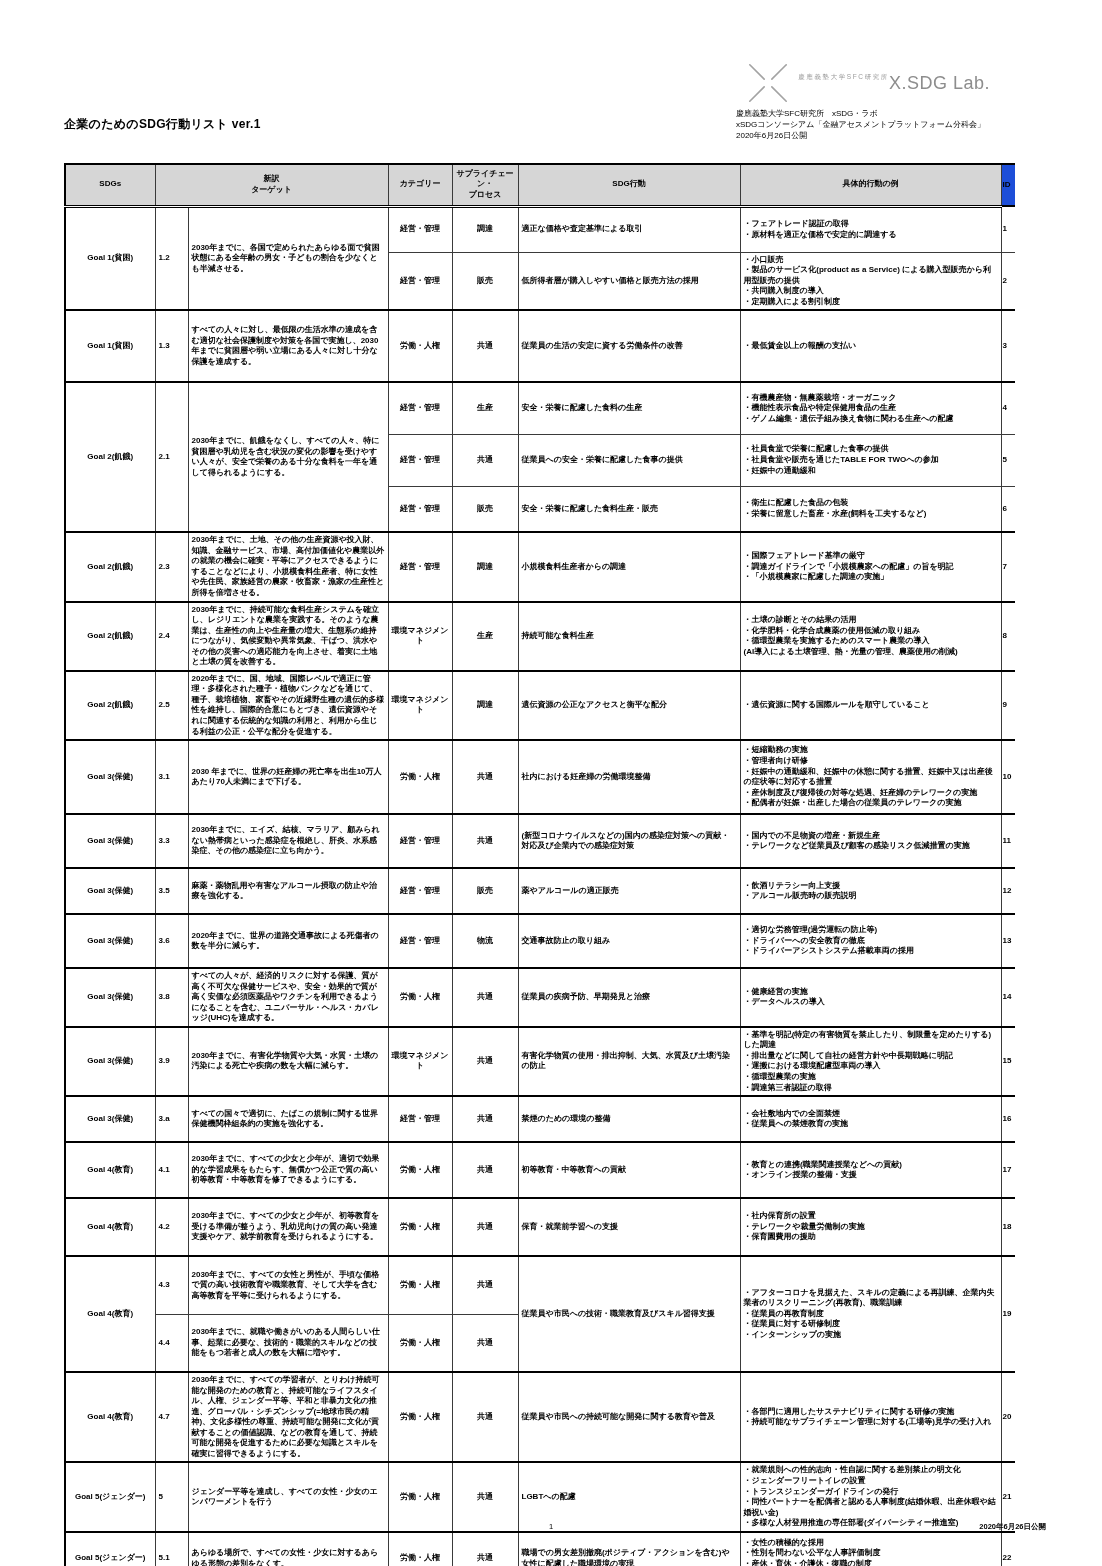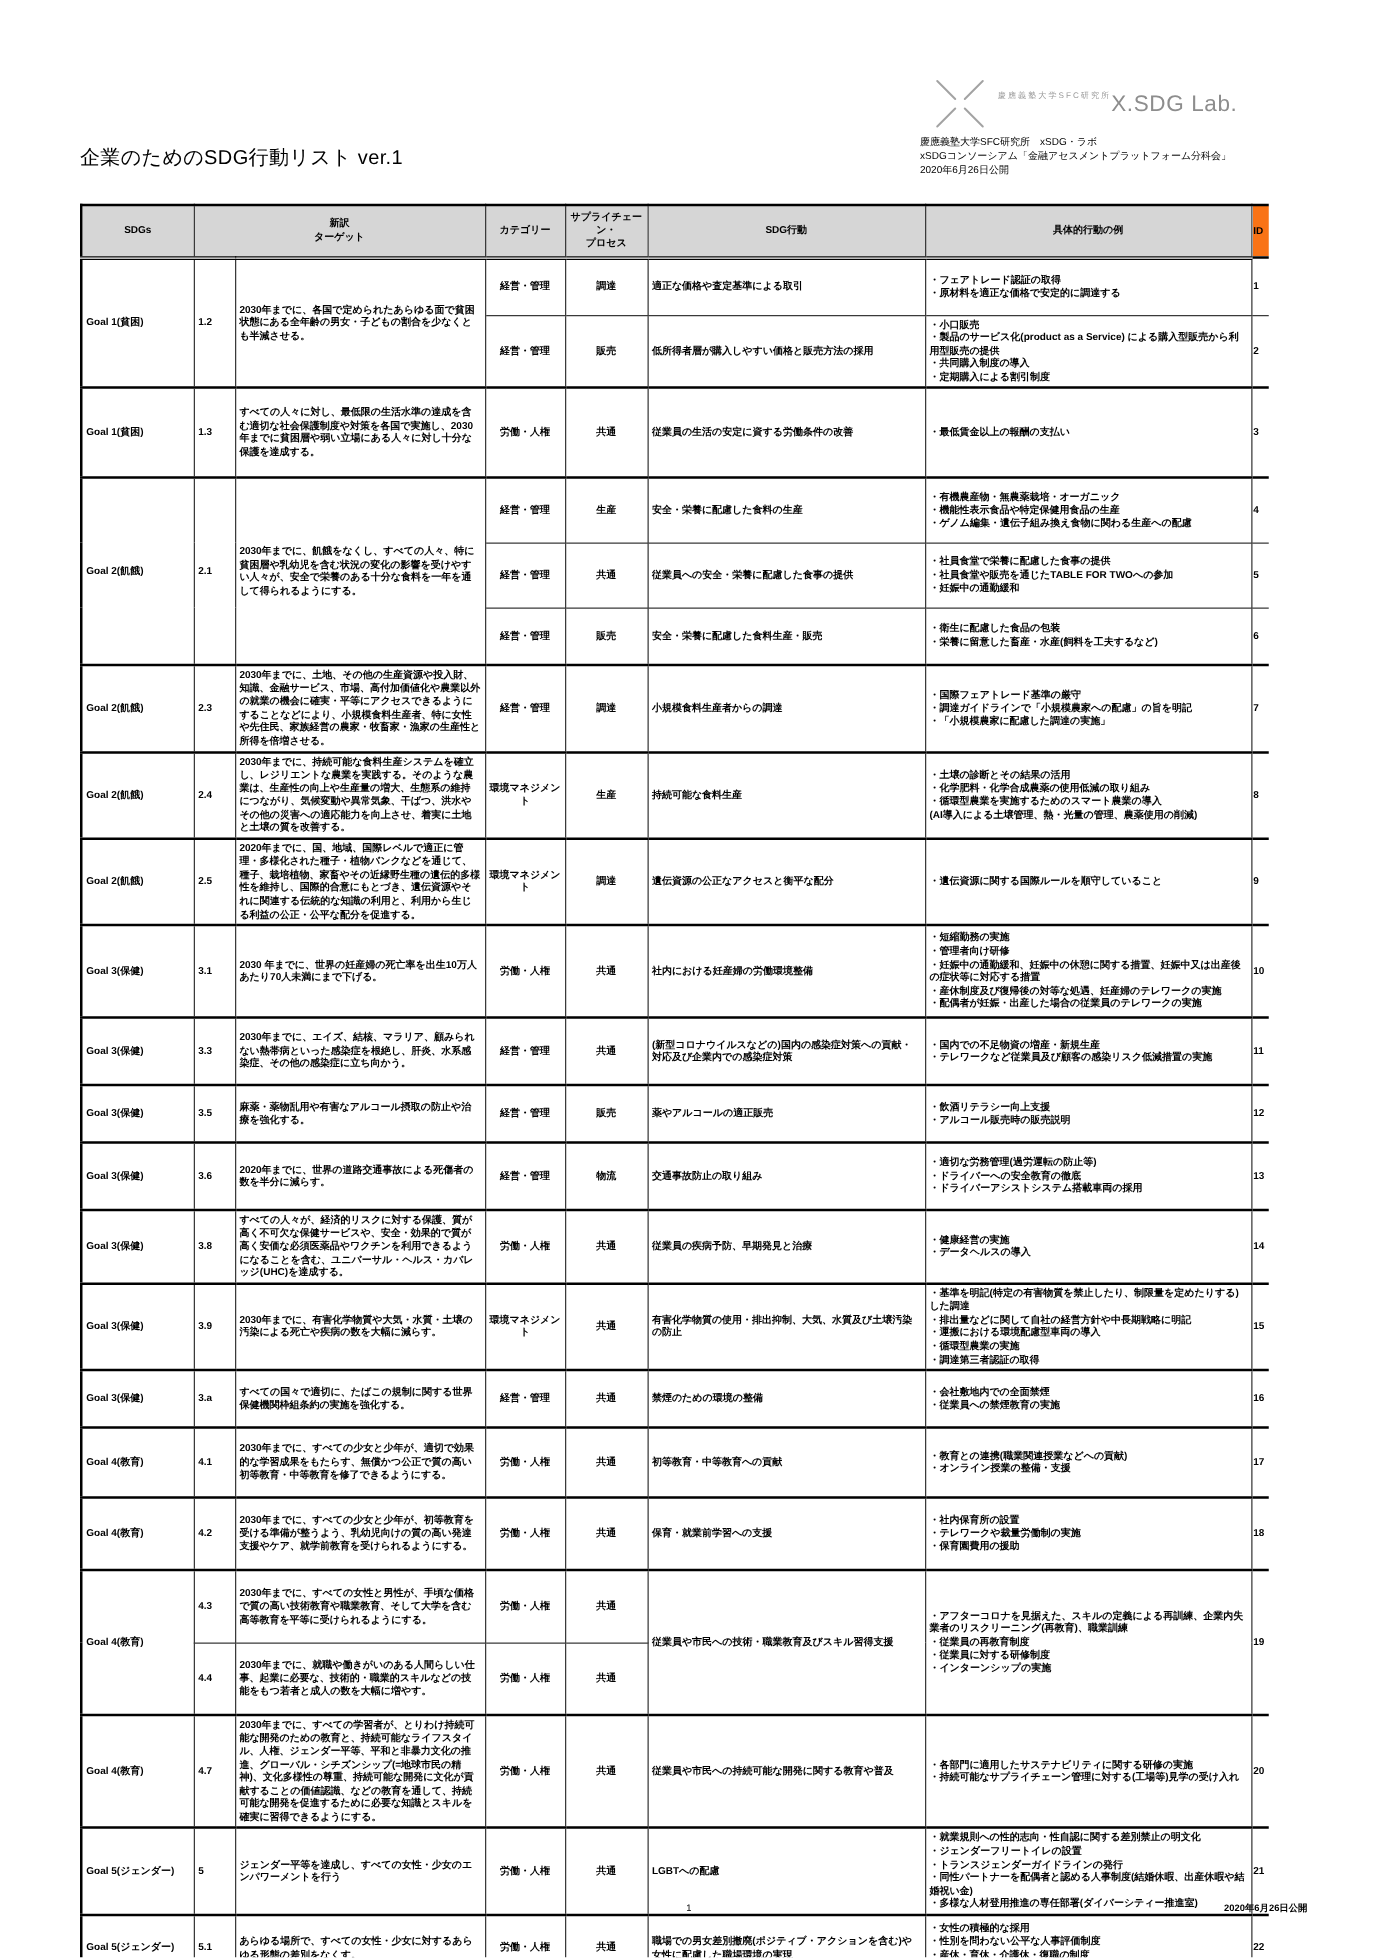--- a/index.html
+++ b/index.html
@@ -6,38 +6,38 @@
   .page{position:relative;width:1102px;height:1566px;background:#fff;overflow:hidden;
         font-family:"Liberation Sans","DejaVu Sans",sans-serif;color:#000;}
 
   
   .logo{position:absolute;top:60px;right:112px;display:flex;align-items:center;gap:7px;}
   .logo svg{display:block;}
   .logo-text{display:flex;flex-direction:row;line-height:1.1;}
   .logo-caption{font-size:6.5px;letter-spacing:1.6px;color:#9a9a9a;font-weight:400;}
   .logo-name{font-size:18px;color:#8d8d8d;font-weight:400;letter-spacing:0.5px;margin-top:1px;}
 
-  .doc-title{position:absolute;left:64px;top:116px;font-size:16px;font-weight:normal;letter-spacing:0.3px;}
+  .doc-title{position:absolute;left:64px;top:116px;font-size:12px;font-weight:bold;letter-spacing:0.3px;}
 
   .credits{position:absolute;left:736px;top:108px;font-size:8px;font-weight:normal;line-height:1.4;}
 
   
   .tblwrap{position:absolute;left:64px;top:163px;}
   table.sdg{border-collapse:collapse;table-layout:fixed;width:950px;
             font-size:8px;font-weight:bold;line-height:1.32;
             border-left:2px solid #000;border-top:2px solid #000;border-bottom:2px solid #000;}
   table.sdg th,table.sdg td{border:1px solid #3a3a3a;padding:2px 3px;vertical-align:middle;
             word-break:break-all;overflow:hidden;}
   table.sdg thead tr{height:42px;}
   table.sdg thead th{background:#d6d6d6;text-align:center;white-space:pre-line;
             border-bottom:3px double #000;}
-  table.sdg thead th.h-id{background:#f97316;border-top:none;border-right:none;border-bottom:none;
+  table.sdg thead th.h-id{background:#1d4ed8;border-top:none;border-right:none;border-bottom:none;
             text-align:left;padding-left:1px;}
   tr.gs td{border-top:2px solid #000;}
-  .c-goal{text-align:left;}
+  .c-goal{text-align:center;}
   .c-tnum{text-align:left;}
   .c-ttext{text-align:left;margin-top:40px;}
   .c-cat,.c-proc{text-align:center;}
   .c-action{text-align:left;white-space:pre-line;}
   .c-ex{text-align:left;white-space:pre-line;}
   .c-id{text-align:left;padding:1px !important;border-right:none !important;}
 
   
   .footer-page{position:absolute;top:1522px;left:0;right:0;text-align:center;font-size:7.5px;}
   .footer-date{position:absolute;top:1522px;right:56px;font-size:7.5px;font-weight:600;}

